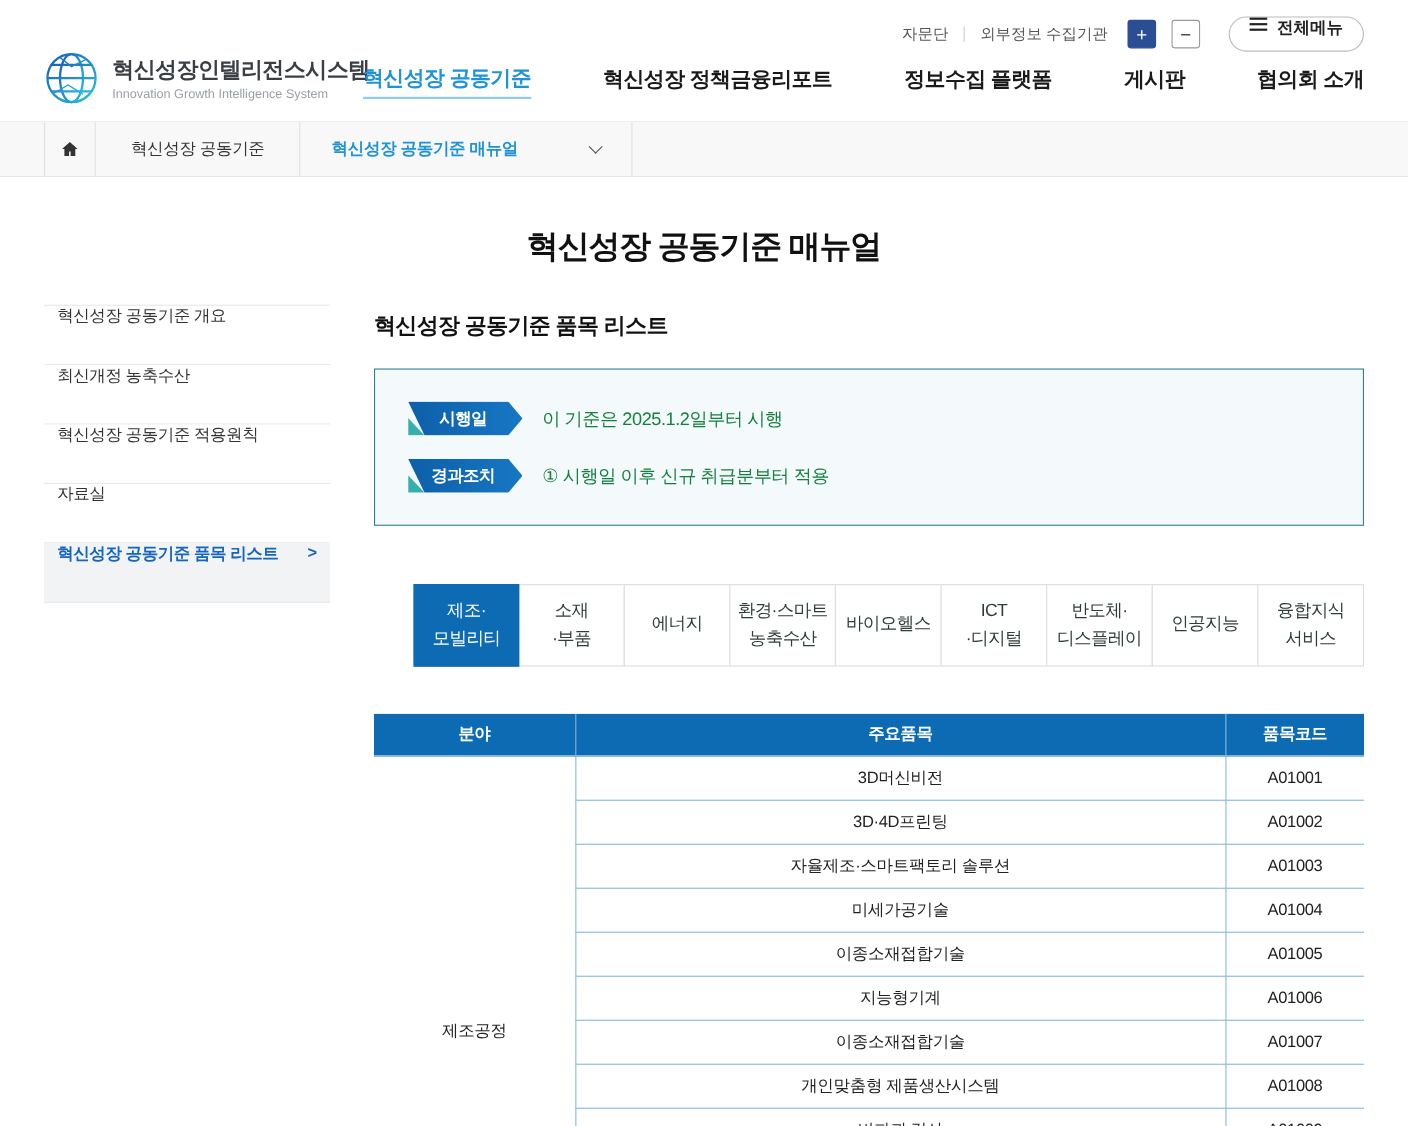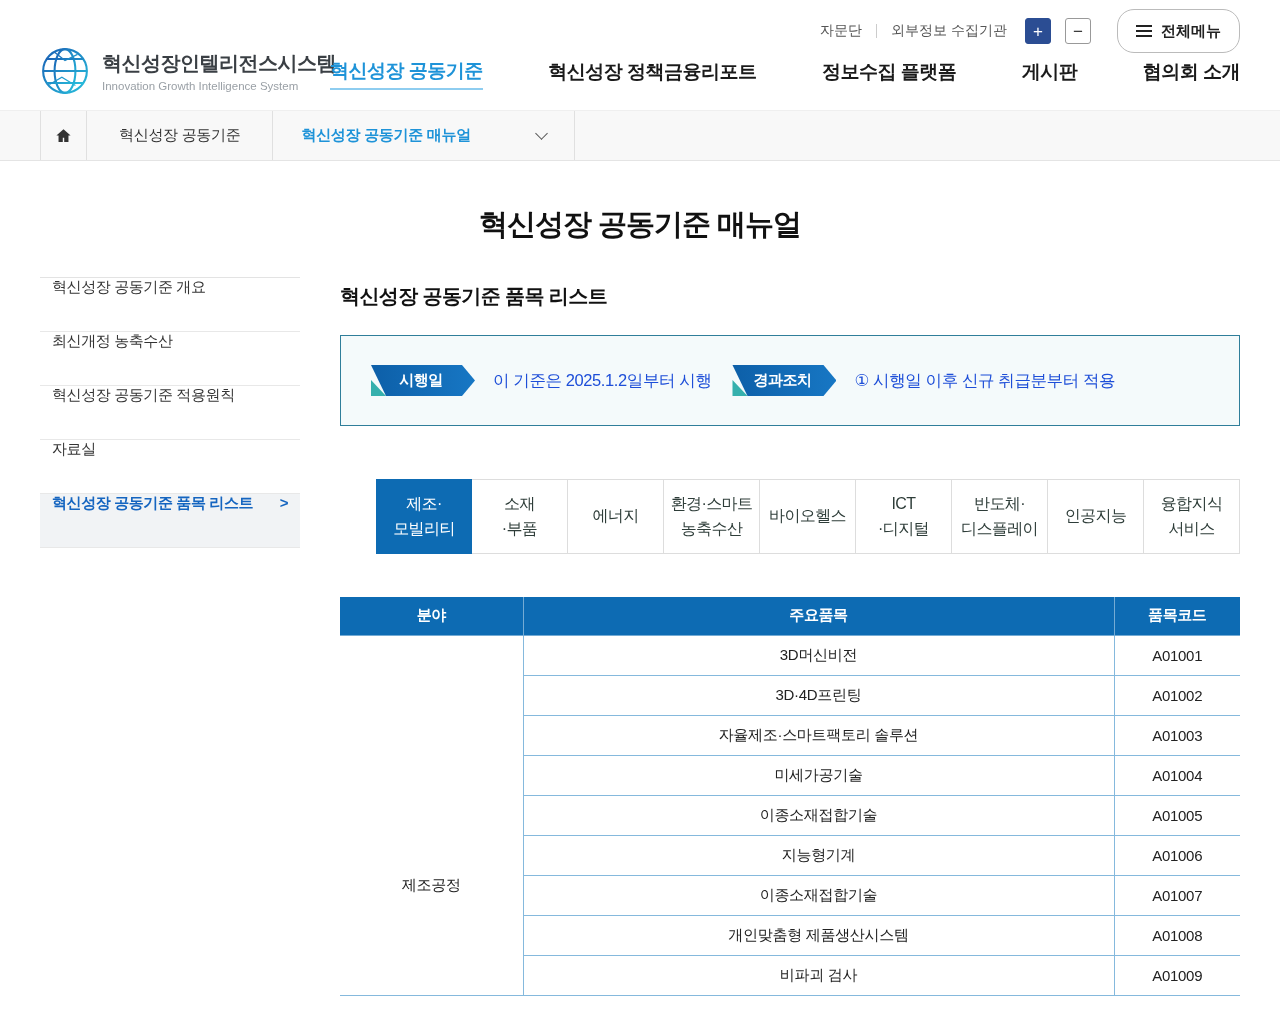--- a/index.html
+++ b/index.html
@@ -8,21 +8,21 @@
   .canvas { position:relative; width:1280px; height:1024px; background:#fff; }
 
   
   .utilbar { position:absolute; top:14px; right:40px; height:34px; display:flex; align-items:center; gap:10px; }
   .util-link { font-size:14px; color:#555; cursor:pointer; padding:0 4px; }
   .util-divider { width:1px; height:14px; background:#ccc; }
   .zoom-btn { width:26px; height:26px; display:flex; align-items:center; justify-content:center;
     font-size:17px; line-height:1; border-radius:3px; cursor:pointer; margin-left:4px; }
   .zoom-in { background:#2b4d93; color:#fff; border:1px solid #2b4d93; }
   .zoom-out { background:#fff; color:#333; border:1px solid #999; }
-  .allmenu-btn { margin-left:16px; height:44px; display:flex; align-items:center; gap:9px;
+  .allmenu-btn { margin-left:16px; height:32px; display:flex; align-items:flex-start; gap:9px;
     border:1px solid #bbb; border-radius:17px; padding:0 18px; background:#fff; cursor:pointer; }
   .hamburger { display:flex; flex-direction:column; gap:3px; }
   .hamburger span { display:block; width:16px; height:2px; background:#222; }
   .allmenu-label { font-size:15px; font-weight:700; color:#222; }
 
   
   .header { position:absolute; top:44px; left:0; width:1280px; height:66px; }
   .logo { position:absolute; left:40px; top:2px; display:flex; align-items:center; gap:12px; cursor:pointer; }
   .logo-icon { width:50px; height:50px; }
   .logo-title { font-size:20px; font-weight:700; color:#3a3f44; letter-spacing:-0.5px; }
@@ -56,31 +56,31 @@
     padding:0 12px; border-bottom:1px solid #e8e8e8; font-size:15px; color:#333;
     letter-spacing:-0.4px; cursor:pointer; background:#fff; }
   .side-item.active { background:#f1f3f5; color:#1565c0; font-weight:700; }
   .side-chev { font-size:15px; font-weight:700; color:#1565c0; }
 
   
   .content { position:absolute; left:340px; top:283px; width:900px; }
   .section-title { font-size:20px; font-weight:700; color:#111; letter-spacing:-0.6px; }
 
   .notice-box { margin-top:25px; border:1px solid #2f7e9a; background:#f4fafb;
-    padding:29px 30px; display:flex; gap:21px; }
+    padding:29px 30px; display:flex; flex-direction:column; gap:21px; }
   .notice-row { display:flex; align-items:center; gap:18px; }
   .badge { position:relative; display:inline-block; }
   .badge::before { content:""; position:absolute; left:0; bottom:0; width:15px; height:16px;
     background:#35b0ad; clip-path:polygon(0 100%, 100% 100%, 0 0); }
   .badge-core { position:relative; display:flex; align-items:center; justify-content:center;
     min-width:104px; height:31px; padding:0 24px 0 20px;
     background:linear-gradient(90deg,#0d5fa8,#1777c4); color:#fff; font-size:15px; font-weight:700;
     letter-spacing:-0.5px;
     clip-path:polygon(0 0, calc(100% - 13px) 0, 100% 50%, calc(100% - 13px) 100%, 15px 100%, 0 0); }
-  .notice-text { font-size:16.5px; color:#1d4ed8; letter-spacing:-0.4px; }
+  .notice-text { font-size:16.5px; color:#15803d; letter-spacing:-0.4px; }
 
   
   .tabs { margin-top:53px; display:grid; grid-template-columns:repeat(9,1fr);padding-left:36px; }
   .tab { height:75px; display:flex; align-items:center; justify-content:center; text-align:center;
     background:#fff; border:1px solid #ddd; margin-left:-1px; font-size:16px; line-height:1.55;
     color:#2e3d39; letter-spacing:-0.6px; white-space:pre-line; cursor:pointer; }
   .tab:first-child { margin-left:0; }
   .tab.active { background:#0d6bb3; border-color:#0d6bb3; color:#fff; position:relative; z-index:1; }
 
   

